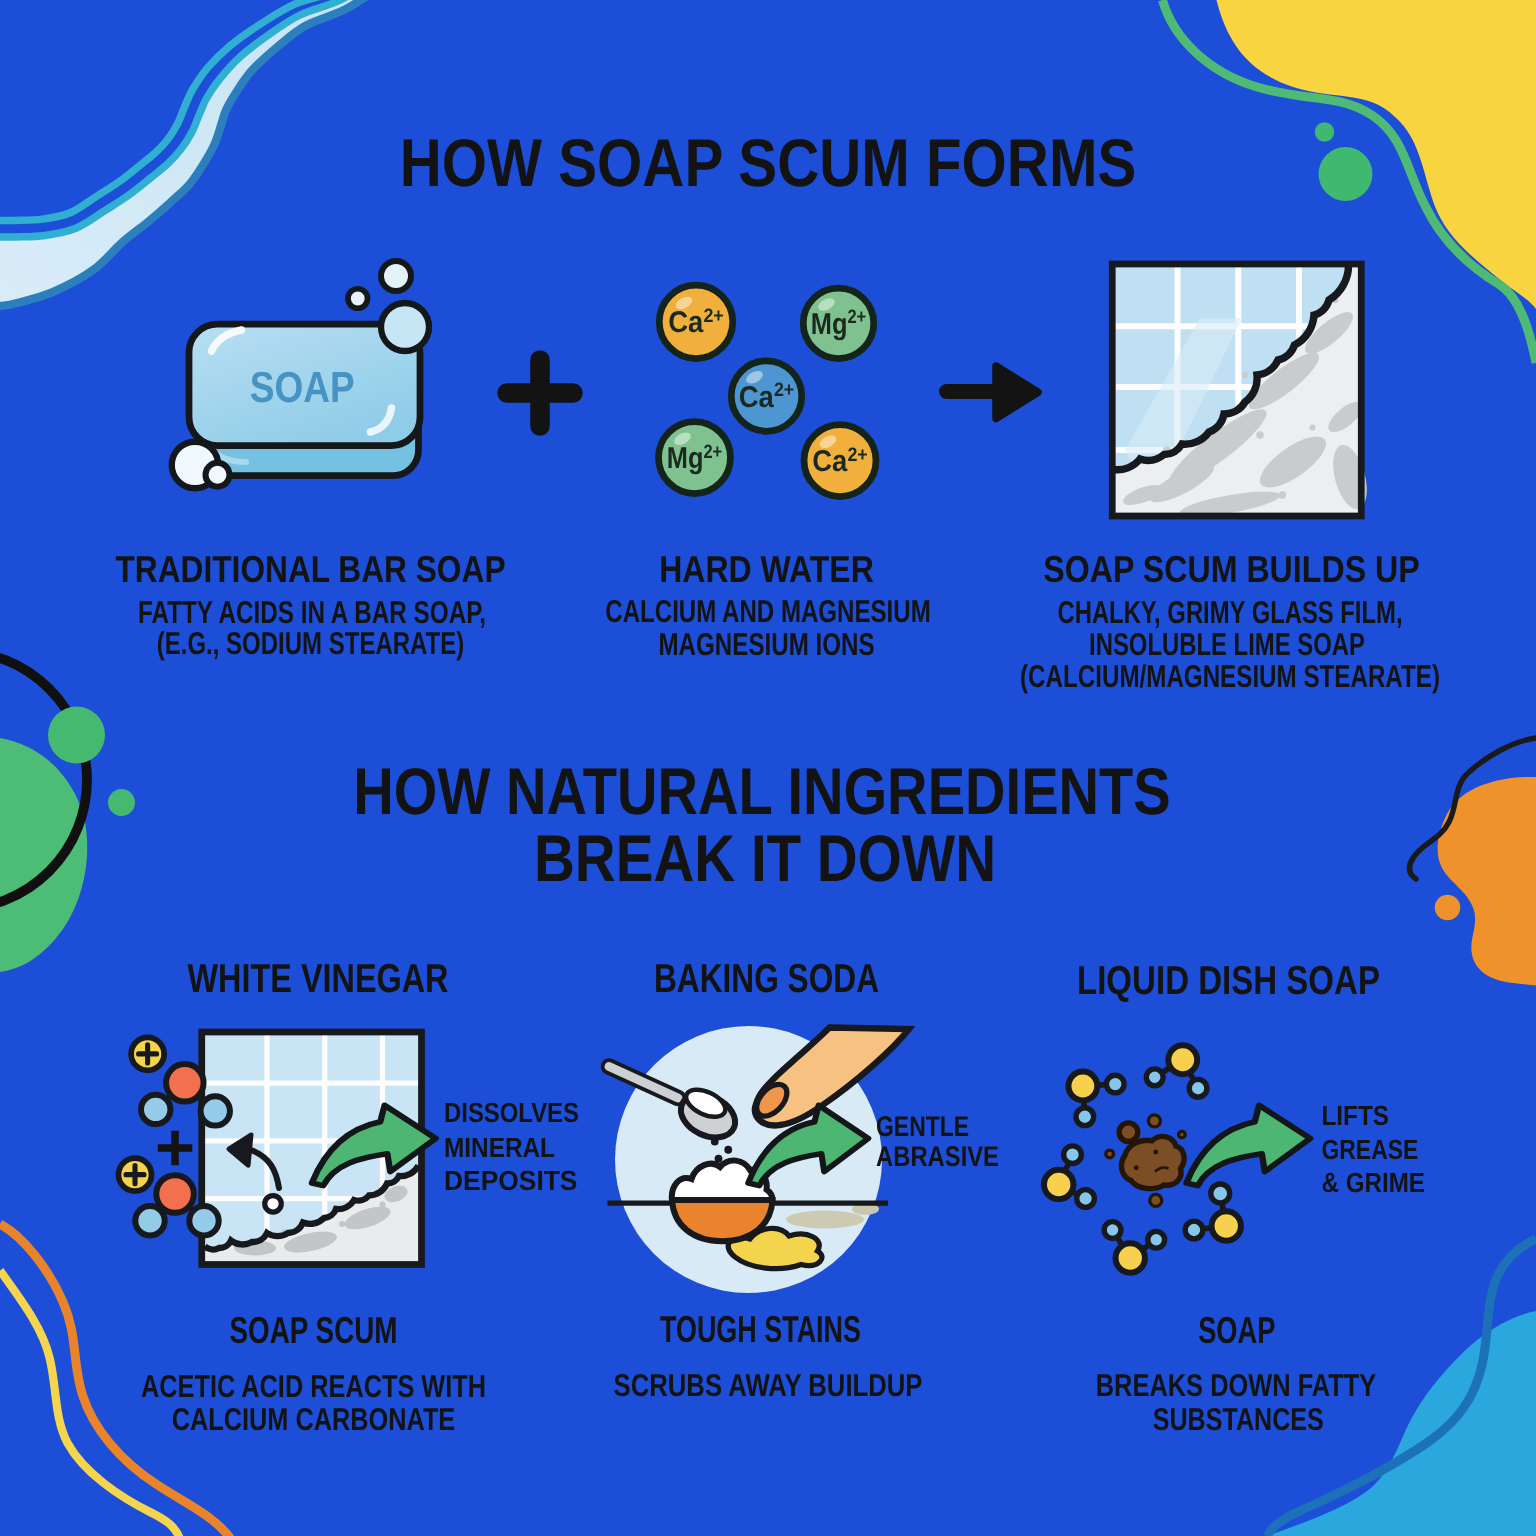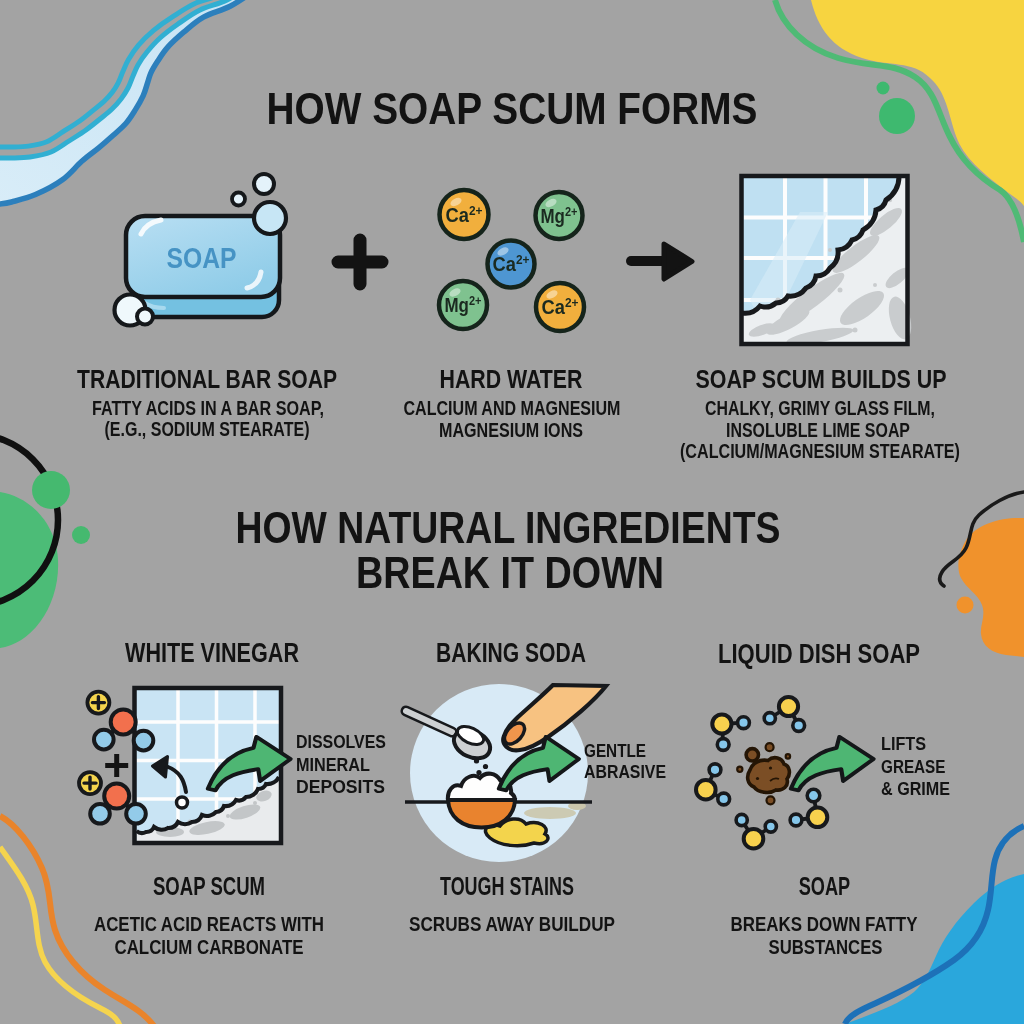--- a/index.html
+++ b/index.html
@@ -1,15 +1,15 @@
 <!DOCTYPE html>
 <html><head><meta charset="utf-8">
 <style>
 html,body{margin:0;padding:0}
-#page{position:relative;width:1024px;height:1024px;background:#a3a3a3;overflow:hidden;font-family:"Liberation Sans",sans-serif}
+#page{position:relative;width:1024px;height:1024px;background:#1d4ed8;overflow:hidden;font-family:"Liberation Sans",sans-serif}
 svg{position:absolute;left:0;top:0}
 text{font-family:"Liberation Sans",sans-serif;font-weight:700;fill:#131313}
 </style></head>
 <body>
 <div id="page">
 <svg width="1024" height="1024" viewBox="0 0 1024 1024">
 <defs>
 <linearGradient id="gsoap" x1="0" y1="0" x2="0.6" y2="1">
  <stop offset="0" stop-color="#B9DFF3"></stop>
           <stop offset="1" stop-color="#8FCCE8"></stop>

